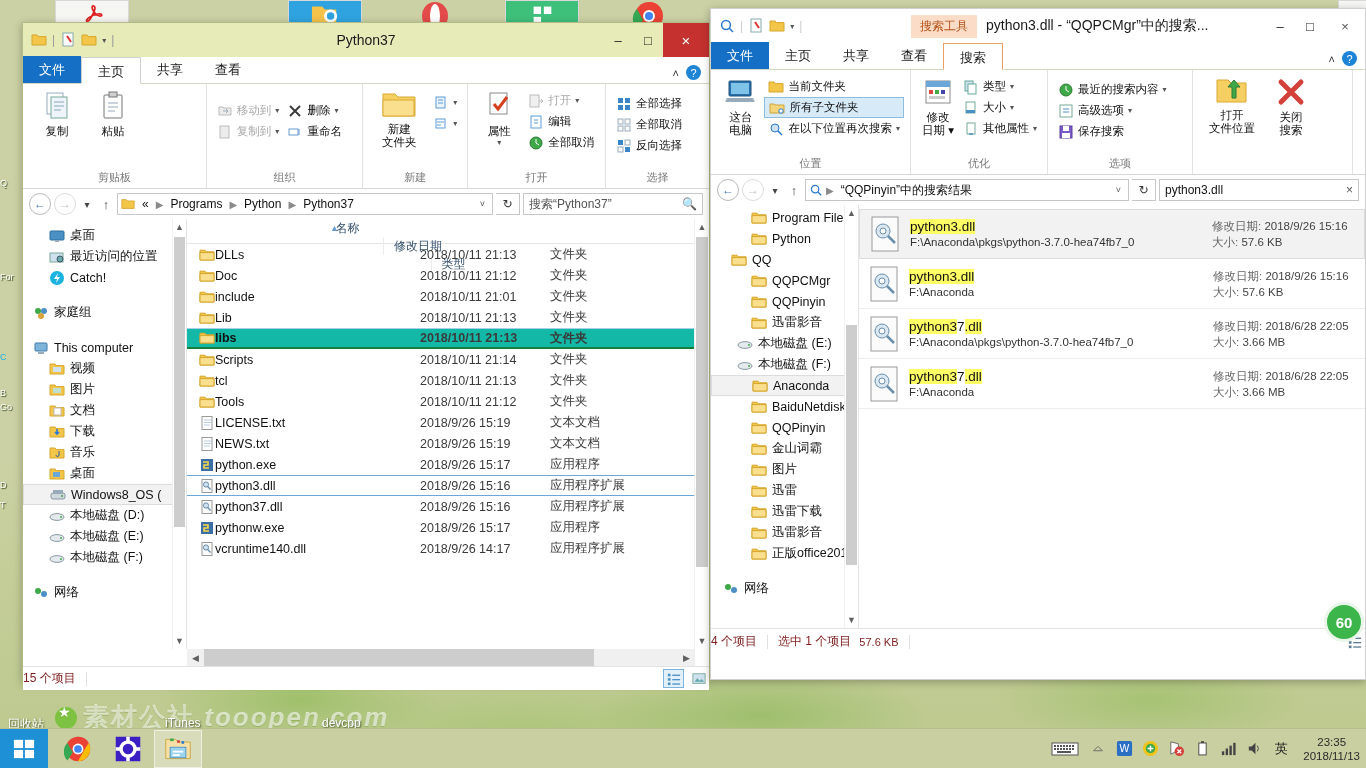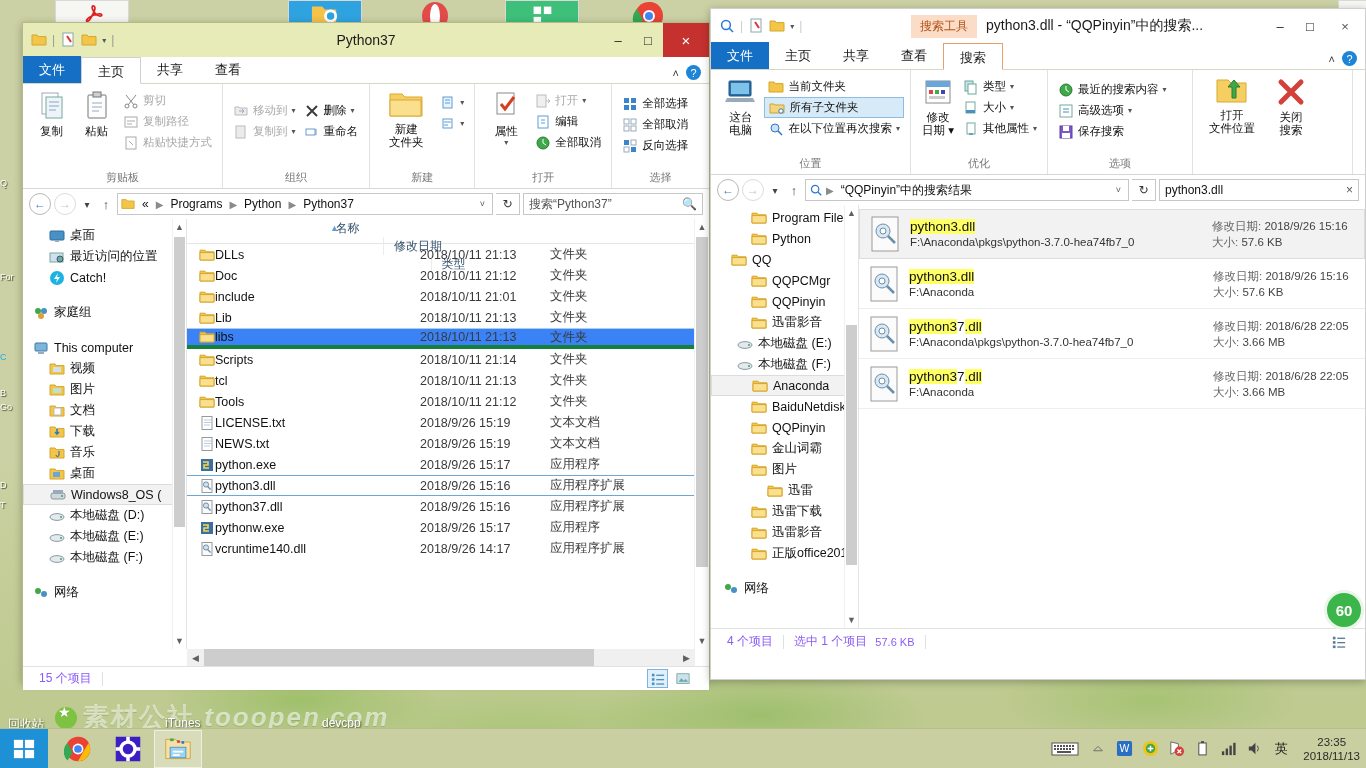--- a/index.html
+++ b/index.html
@@ -101,30 +101,30 @@
   .navitem .gl{width:16px;height:16px;flex:none;}
   .navitem.sel{background:#f2f2f2;border:1px solid #dcdcdc;}
   .navspacer{height:14px;}
 
   .listpane{flex:1;position:relative;overflow:hidden;background:#fff;}
   .colhdr{height:25px;display:flex;align-items:center;border-bottom:1px solid #e5e5e5;font-size:12px;
     color:#33506b;flex-direction:column;}
   .colhdr div{padding-left:10px;border-left:1px solid #ececec;height:18px;line-height:18px;}
   .colhdr div:first-child{border-left:none;}
   .frow{height:21px;display:flex;align-items:center;font-size:12.5px;color:#111;}
-  .frow.sel{background:#3b82f6;border-top:1px solid #a7cfe8;border-bottom:4px solid #15803d;}
+  .frow.sel{background:#14b8a6;border-top:1px solid #a7cfe8;border-bottom:2px solid #15803d;font-weight:bold;}
   .frow.focus{background:#fff;border-top:1px solid #6ba8d8;border-bottom:1px solid #6ba8d8;}
   .frow .nm{display:flex;align-items:center;padding-left:12px;}
   .frow .gl{width:16px;height:16px;flex:none;}
   .frow .dt{color:#3a3a3a;}
   .frow .tp{color:#3a3a3a;}
 
   
   .statusbar{height:24px;border-top:1px solid #e2e2e2;display:flex;align-items:center;
-    font-size:12px;color:#8b5cf6;padding:0 16px;background:#fff;}
+    font-size:12px;color:#7f1d1d;padding:0 0;background:#fff;}
   .statusbar .vdiv{width:1px;height:14px;background:#e0e0e0;margin:0 10px;}
   .viewbtns{margin-left:auto;display:flex;gap:4px;}
   .viewbtn{width:21px;height:19px;display:flex;align-items:center;justify-content:center;}
   .viewbtn.on{border:1px solid #7cb4dd;background:#e3f0fa;}
 
   
   .srow{height:50px;display:flex;align-items:center;border-bottom:1px solid #eee;padding-left:8px;}
   .srow.sel{background:#f2f2f2;border:1px solid #dcdcdc;}
   .srow .ic{width:34px;height:38px;flex:none;margin-right:8px;}
   .srow .txt{flex:1;min-width:0;}
@@ -270,44 +270,20 @@
           <span>复制</span>
         </div>
         <div class="bigbtn">
           <svg class="gl" viewBox="0 0 32 32">
               <rect x="7" y="5" width="18" height="23" rx="1" fill="#fdfdfd" stroke="#777"></rect>
               <rect x="12" y="2" width="8" height="5" fill="#cfcfcf" stroke="#777"></rect>
               <path d="M11 13h10M11 17h10M11 21h7" stroke="#9ab" fill="none"></path>
             </svg>
           <span>粘贴</span>
         </div>
-        <div class="smalls">
-          <div class="smallbtn dim">
-            <svg class="gl" viewBox="0 0 16 16">
-                <path d="M3 2l8 10M13 2L5 12" stroke="#888" fill="none"></path>
-                <circle cx="4" cy="13" r="2" fill="none" stroke="#888"></circle>
-                <circle cx="12" cy="13" r="2" fill="none" stroke="#888"></circle>
-              </svg>
-            <span>剪切</span>
-          </div>
-          <div class="smallbtn dim">
-            <svg class="gl" viewBox="0 0 16 16">
-                <rect x="2" y="3" width="12" height="10" fill="#fff" stroke="#aaa"></rect>
-                <path d="M4 7h8M4 10h5" stroke="#aaa" fill="none"></path>
-              </svg>
-            <span>复制路径</span>
-          </div>
-          <div class="smallbtn dim">
-            <svg class="gl" viewBox="0 0 16 16">
-                <rect x="3" y="2" width="10" height="12" fill="#fff" stroke="#aaa"></rect>
-                <path d="M6 6l4 4" stroke="#aaa" fill="none"></path>
-              </svg>
-            <span>粘贴快捷方式</span>
-          </div>
-        </div>
       </div>
       <div class="glabel">剪贴板</div>
     </div>
 
     <div class="rgroup" style="width:170px;">
       <div class="gbody" style="padding-top:14px;">
         <div class="smalls">
           <div class="smallbtn dim">
             <svg class="gl" viewBox="0 0 16 16">
                 <path d="M2 4h4l1 1h7v7H2z" fill="#ececec" stroke="#bbb"></path>
@@ -833,21 +809,21 @@
           <rect x="3" y="1" width="10" height="13" fill="#fff" stroke="#8aa"></rect>
           <path d="M7 4l4 6" stroke="#d33" stroke-width="2" fill="none"></path>
         </svg>
       <svg class="qicon" viewBox="0 0 16 16">
           <path d="M1 3h5l1.4 1.6H15V13H1z" fill="#f3c64a" stroke="#d5a62c"></path>
         </svg>
       <span class="caret">▾</span>
       <span style="color:#ccc">|</span>
     </div>
     <div class="ctxtab" style="left:200px;top:6px;">搜索工具</div>
-    <div style="position:absolute;left:275px;top:8px;font-size:14px;color:#1b1b1b;">python3.dll - “QQPinyin”中的搜索...</div>
+    <div style="position:absolute;left:275px;top:8px;font-size:14px;color:#1b1b1b;">python3.dll - “QQPCMgr”中的搜索...</div>
     <div class="wbtns">
       <div class="wbtn">–</div>
       <div class="wbtn">□</div>
       <div class="wbtn" style="width:40px;color:#555">×</div>
     </div>
   </div>
 
   <div class="tabrow">
     <div class="tab file">文件</div>
     <div class="tab">主页</div>
@@ -1110,21 +1086,21 @@
             </svg>
             <span>金山词霸</span>
           </div>
           <div class="navitem" style="padding-left: 40px;">
             <svg class="gl" viewBox="0 0 16 16">
               <path d="M1 3.2h5l1.4 1.6H15V13H1z" fill="#f3c64a" stroke="#d5a62c"></path>
               <path d="M1 5.6h14V13H1z" fill="#fadf8f" stroke="#d5a62c"></path>
             </svg>
             <span>图片</span>
           </div>
-          <div class="navitem" style="padding-left: 56px;">
+          <div class="navitem" style="padding-left: 40px;">
             <svg class="gl" viewBox="0 0 16 16">
               <path d="M1 3.2h5l1.4 1.6H15V13H1z" fill="#f3c64a" stroke="#d5a62c"></path>
               <path d="M1 5.6h14V13H1z" fill="#fadf8f" stroke="#d5a62c"></path>
             </svg>
             <span>迅雷</span>
           </div>
           <div class="navitem" style="padding-left: 40px;">
             <svg class="gl" viewBox="0 0 16 16">
               <path d="M1 3.2h5l1.4 1.6H15V13H1z" fill="#f3c64a" stroke="#d5a62c"></path>
               <path d="M1 5.6h14V13H1z" fill="#fadf8f" stroke="#d5a62c"></path>
@@ -1245,21 +1221,21 @@
             <rect x="1" y="7" width="3" height="3" fill="#5a7a96"></rect>
             <rect x="6" y="8" width="9" height="1.5" fill="#5a7a96"></rect>
             <rect x="1" y="12" width="3" height="3" fill="#5a7a96"></rect>
             <rect x="6" y="13" width="9" height="1.5" fill="#5a7a96"></rect>
           </svg>
       </span>
     </span>
   </div>
 </div>
 
-<div style="position:absolute;right:0;top:588px;">
+<div style="position:absolute;right:0;top:600px;">
   <div style="position:relative;width:46px;height:46px;">
     <div style="position:absolute;right:2px;top:2px;width:40px;height:40px;border-radius:50%;background:#3cb54a;border:3px solid #e9f6e9;color:#fff;font-size:15px;font-weight:bold;display:flex;align-items:center;justify-content:center;">60</div>
   </div>
 </div>
 
 <div id="taskbar">
   <div id="startbtn">
     <svg viewBox="0 0 24 24" style="width:22px;height:22px">
       <rect x="1" y="2" width="10" height="9" fill="#fff"></rect>
         <rect x="13" y="2" width="10" height="9" fill="#fff"></rect>

